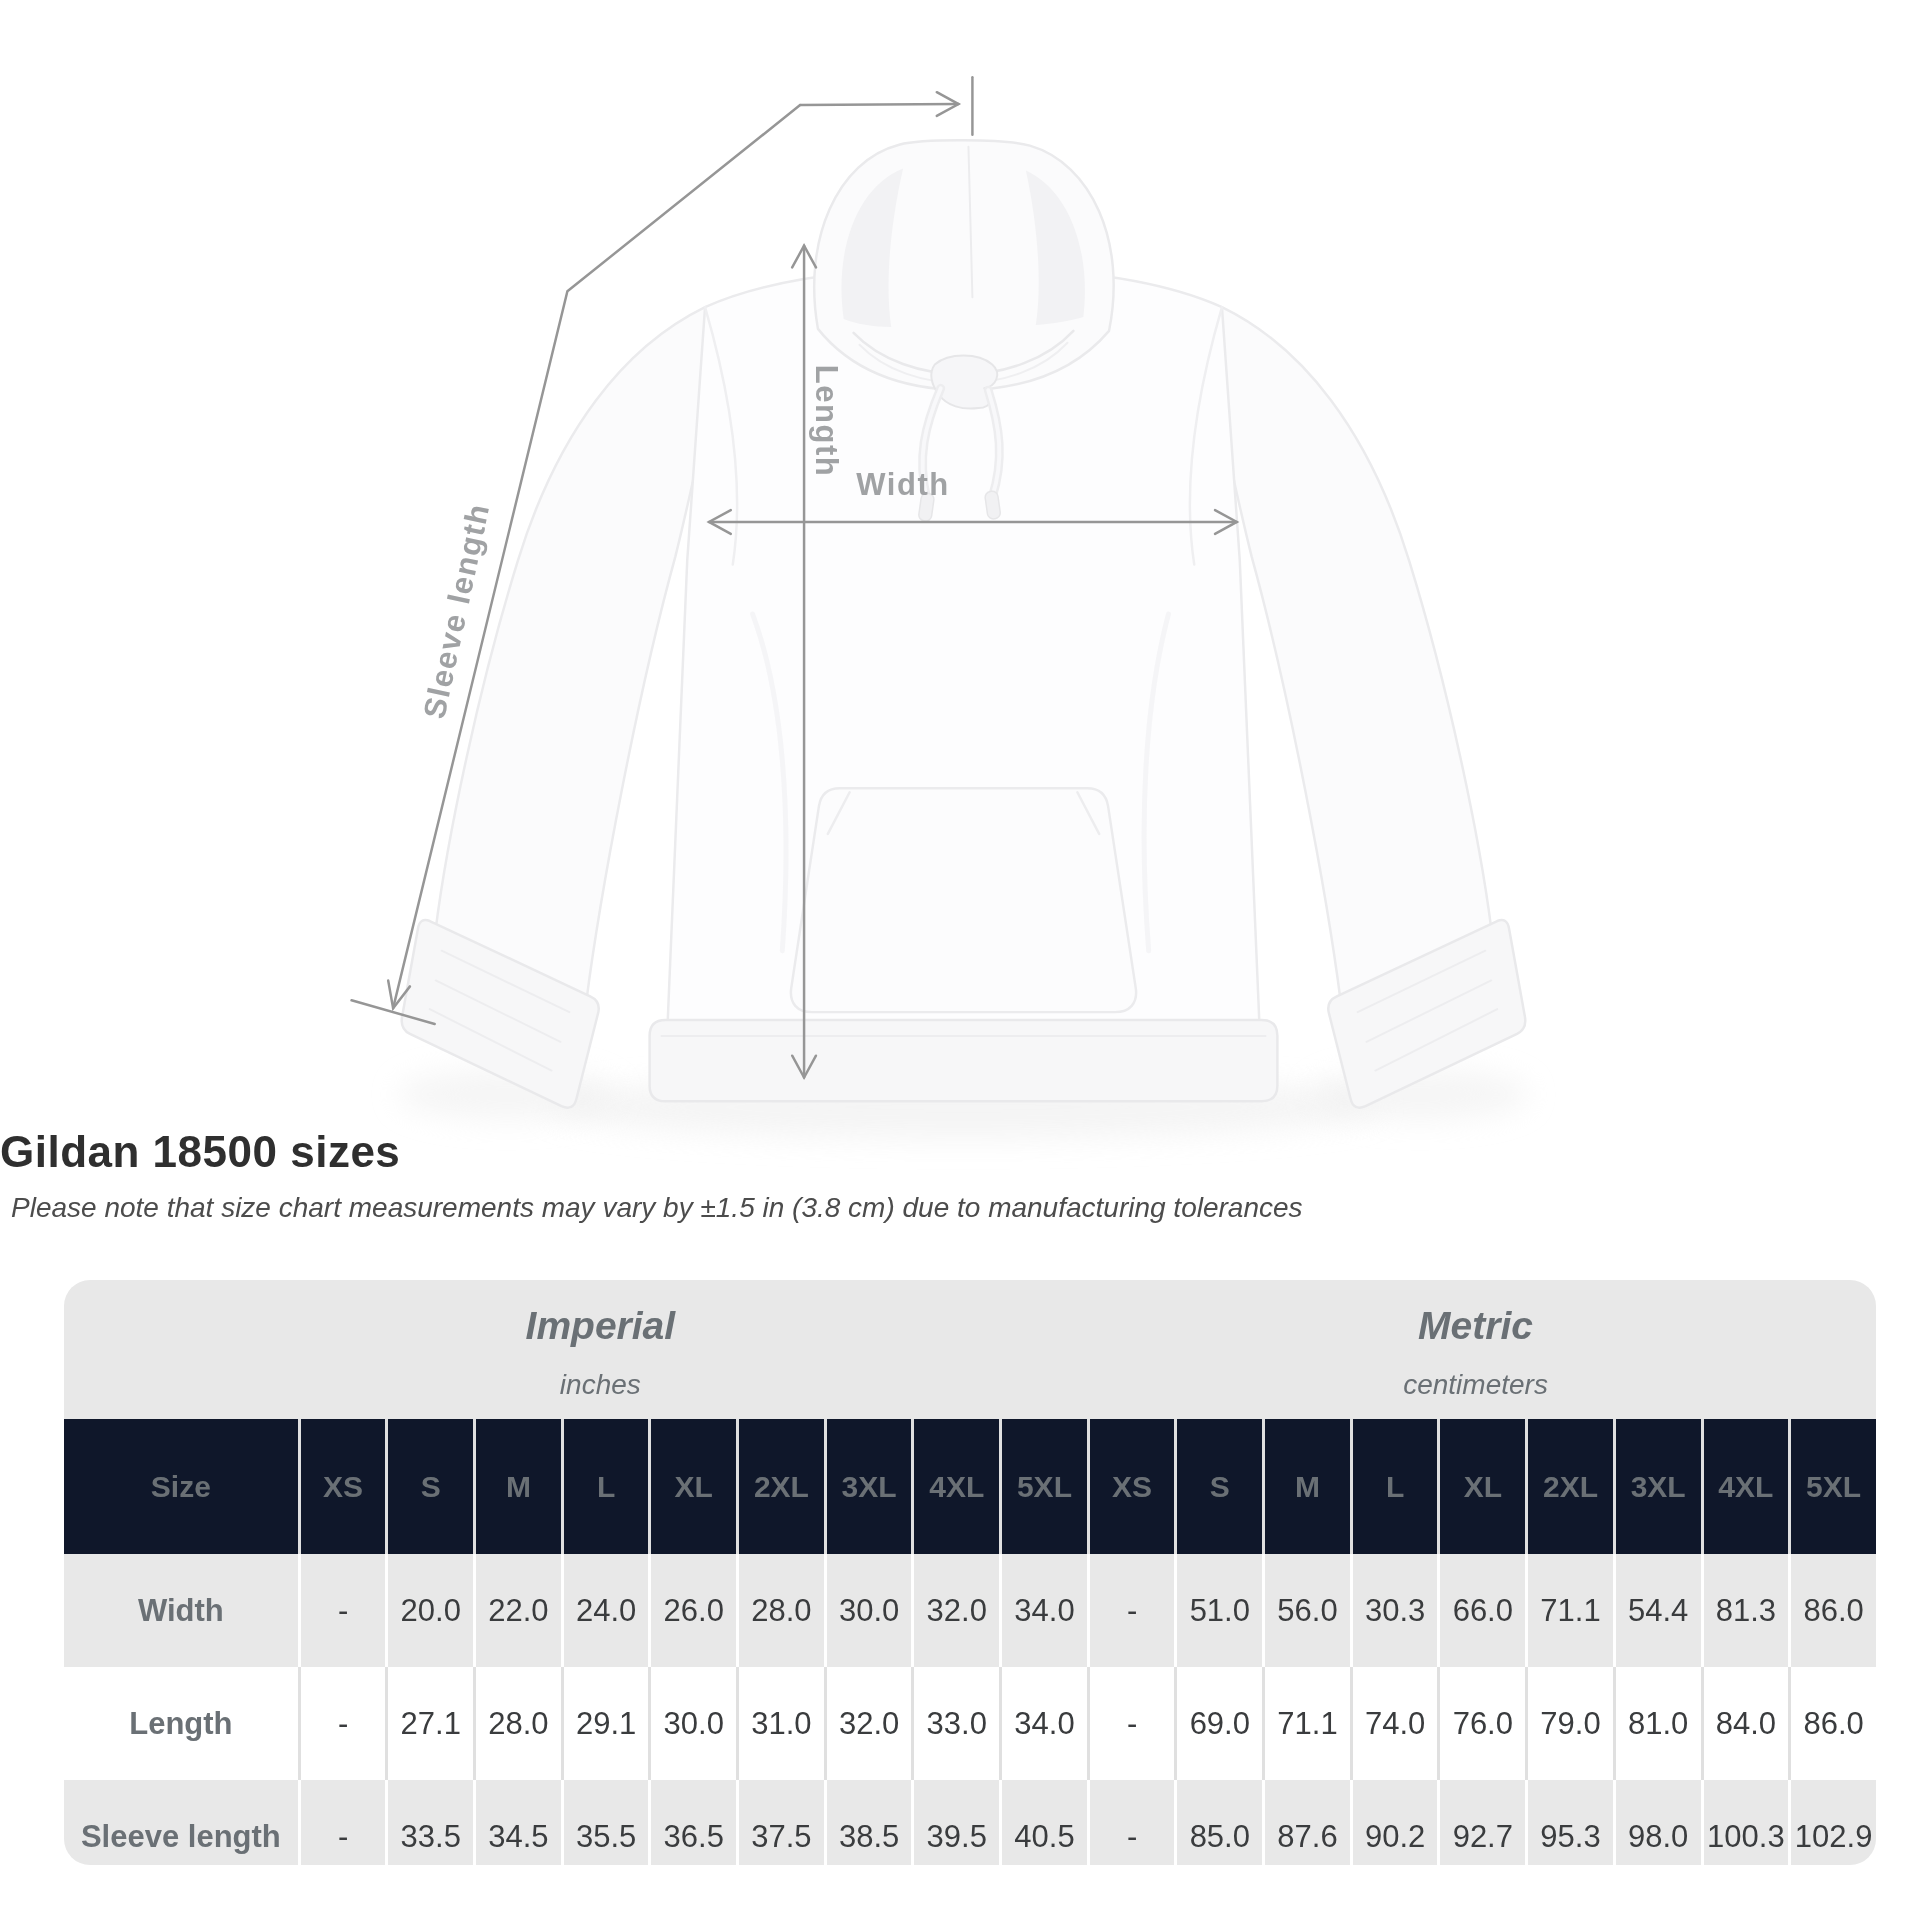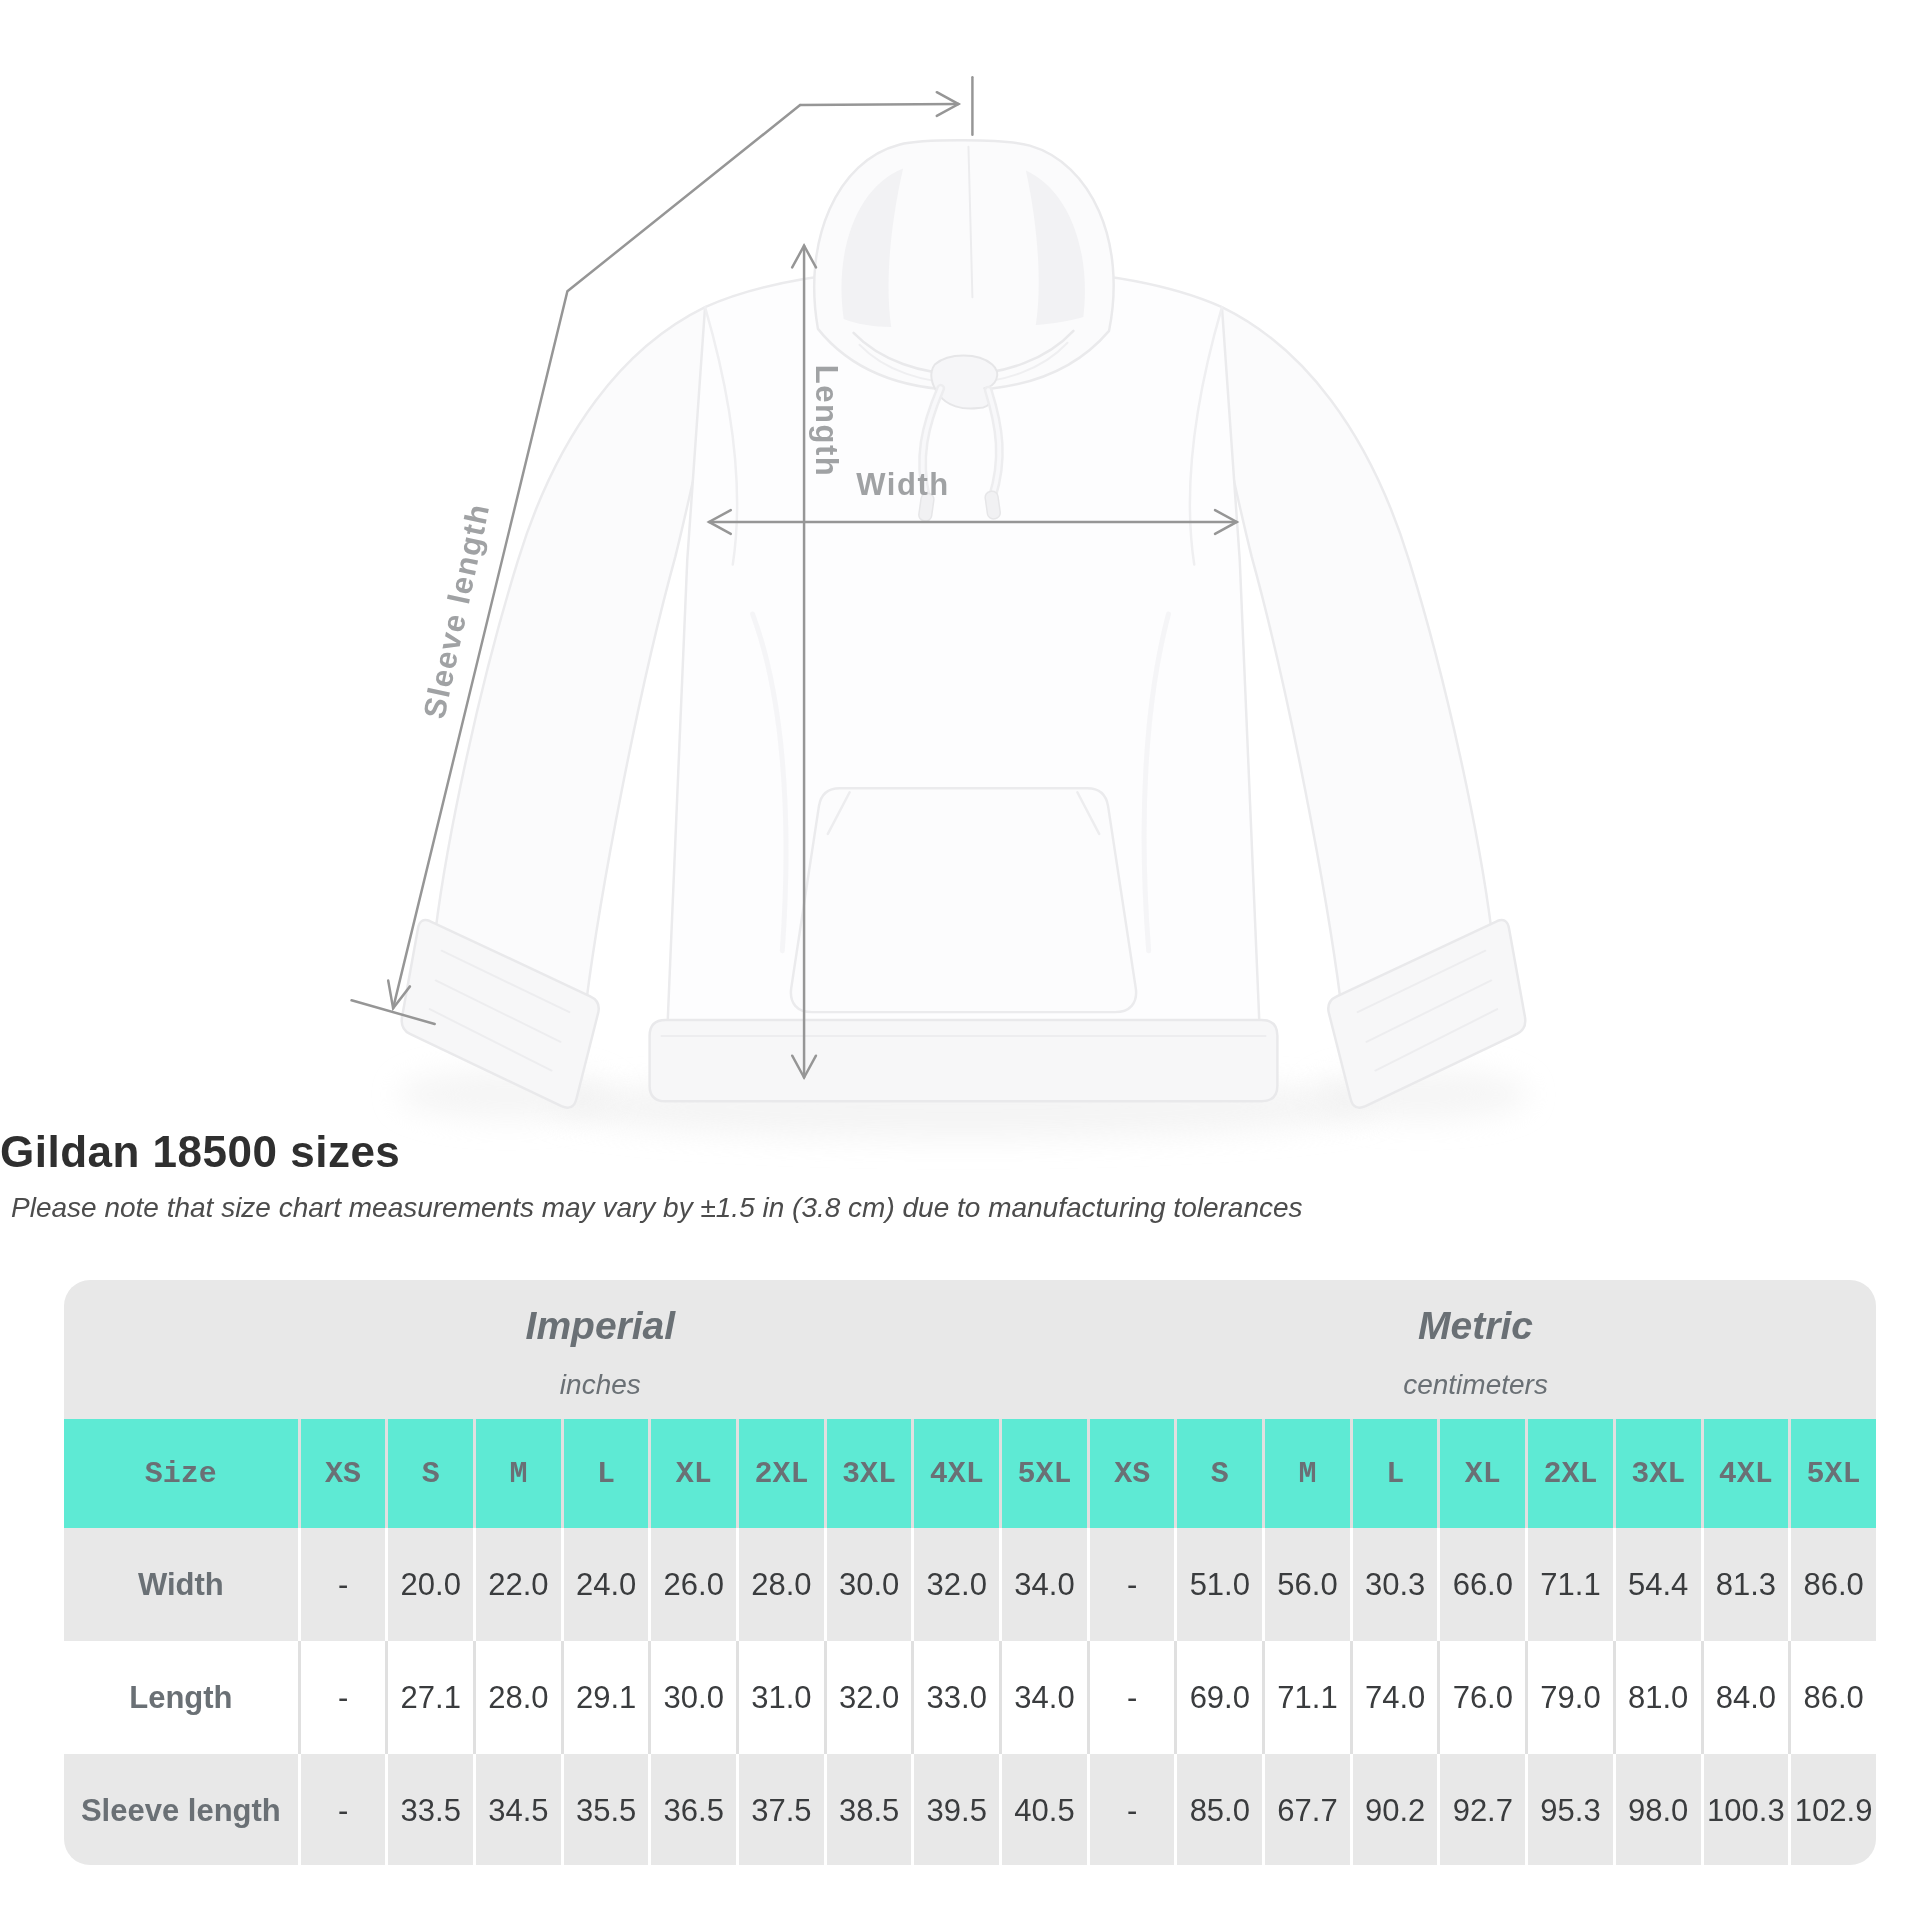--- a/index.html
+++ b/index.html
@@ -36,21 +36,21 @@
   .group { position:absolute; top:24px; transform:translateX(-50%); text-align:center;
            color:var(--table-heading,#6a7075); }
   .group.imperial { left:29.6%; }
   .group.metric   { left:77.9%; }
   .group .gl { font-weight:bold; font-style:italic; font-size:39px; }
   .group .gs { font-style:italic; font-size:28px; margin-top:21px; }
   table.sizes { width:100%; border-collapse:separate; border-spacing:0; table-layout:fixed; }
   table.sizes th, table.sizes td {
     text-align:center; vertical-align:middle; padding:0; overflow:hidden;
   }
-  table.sizes thead tr { height:109px; background:#5eead4;font-family:Liberation Mono, monospace; }
+  table.sizes thead tr { height:135px; background:#0f172a; }
   table.sizes tbody tr { height:113px; }
   table.sizes tbody tr.gray { background:var(--row-stripe,#e8e8e8); }
   table.sizes thead th {
     font-weight:bold; font-size:30px; color:var(--table-heading,#6a7075);
   }
   table.sizes tbody th.rowlabel {
     font-weight:bold; font-size:31px; color:var(--table-heading,#6a7075);
   }
   table.sizes tbody td { font-size:31px; font-weight:normal; color:var(--table-value,#3a3c3e); }
   table.sizes tr > *:nth-child(n+2) { border-left:3px solid #e0e0e0; }
@@ -247,21 +247,21 @@
             <td>33.5</td>
             <td>34.5</td>
             <td>35.5</td>
             <td>36.5</td>
             <td>37.5</td>
             <td>38.5</td>
             <td>39.5</td>
             <td>40.5</td>
             <td>-</td>
             <td>85.0</td>
-            <td>67.7</td>
+            <td>87.6</td>
             <td>90.2</td>
             <td>92.7</td>
             <td>95.3</td>
             <td>98.0</td>
             <td>100.3</td>
             <td>102.9</td>
           </tr>
         </tbody>
     </table>
   </div>

